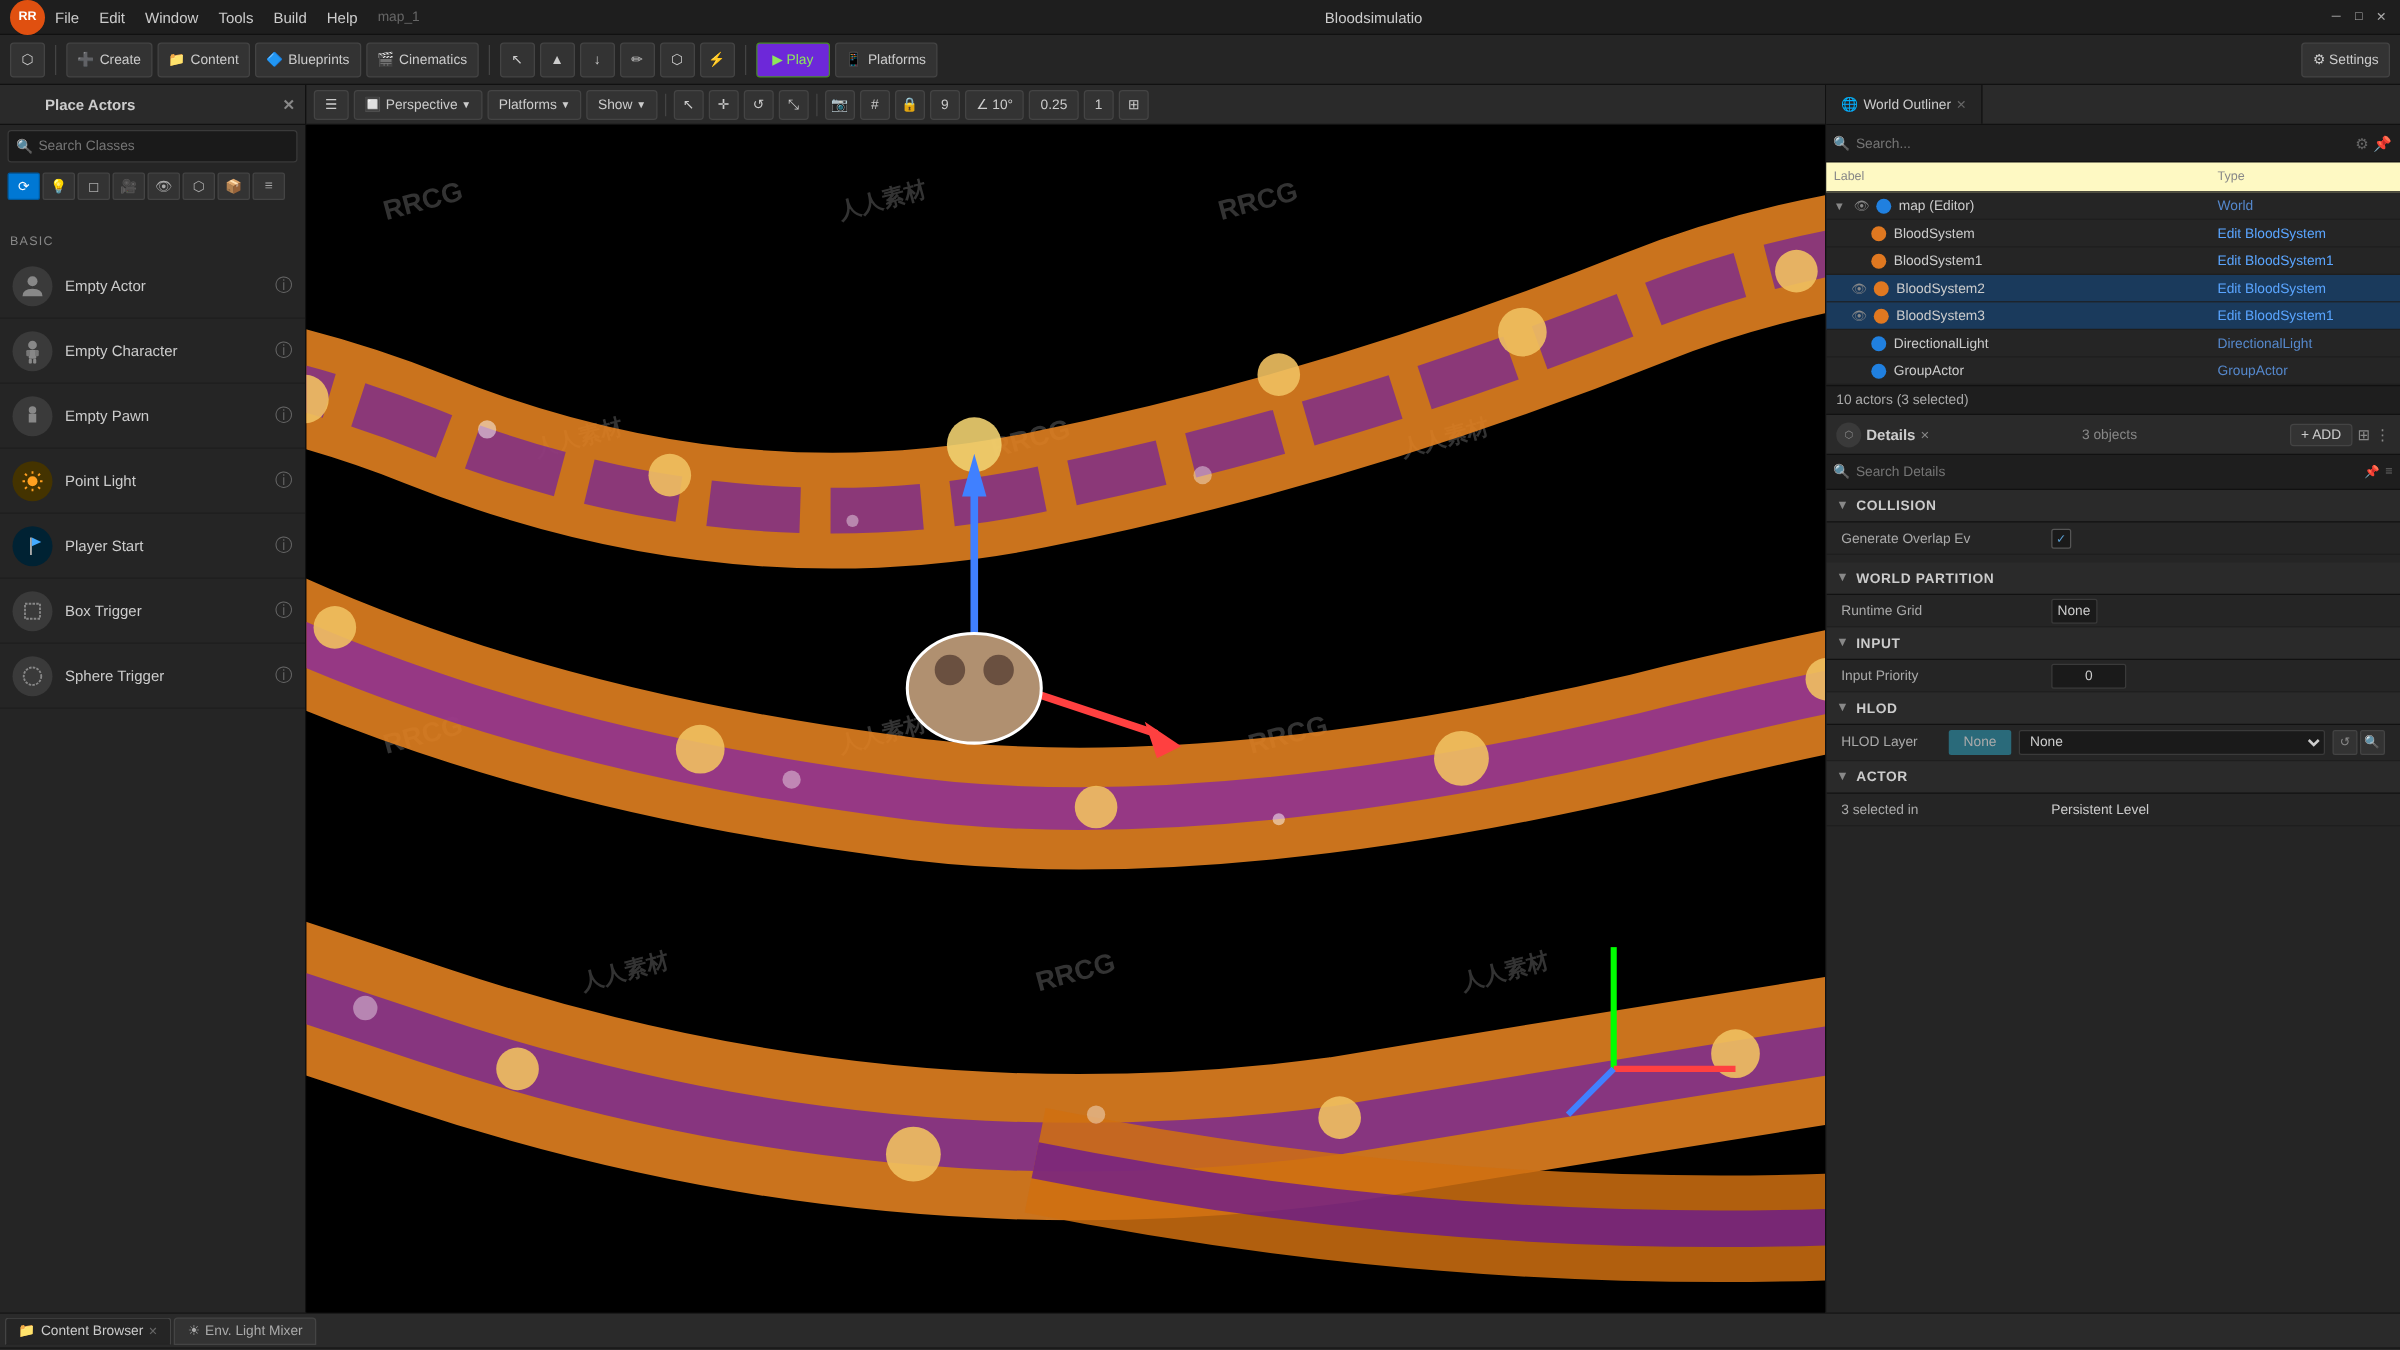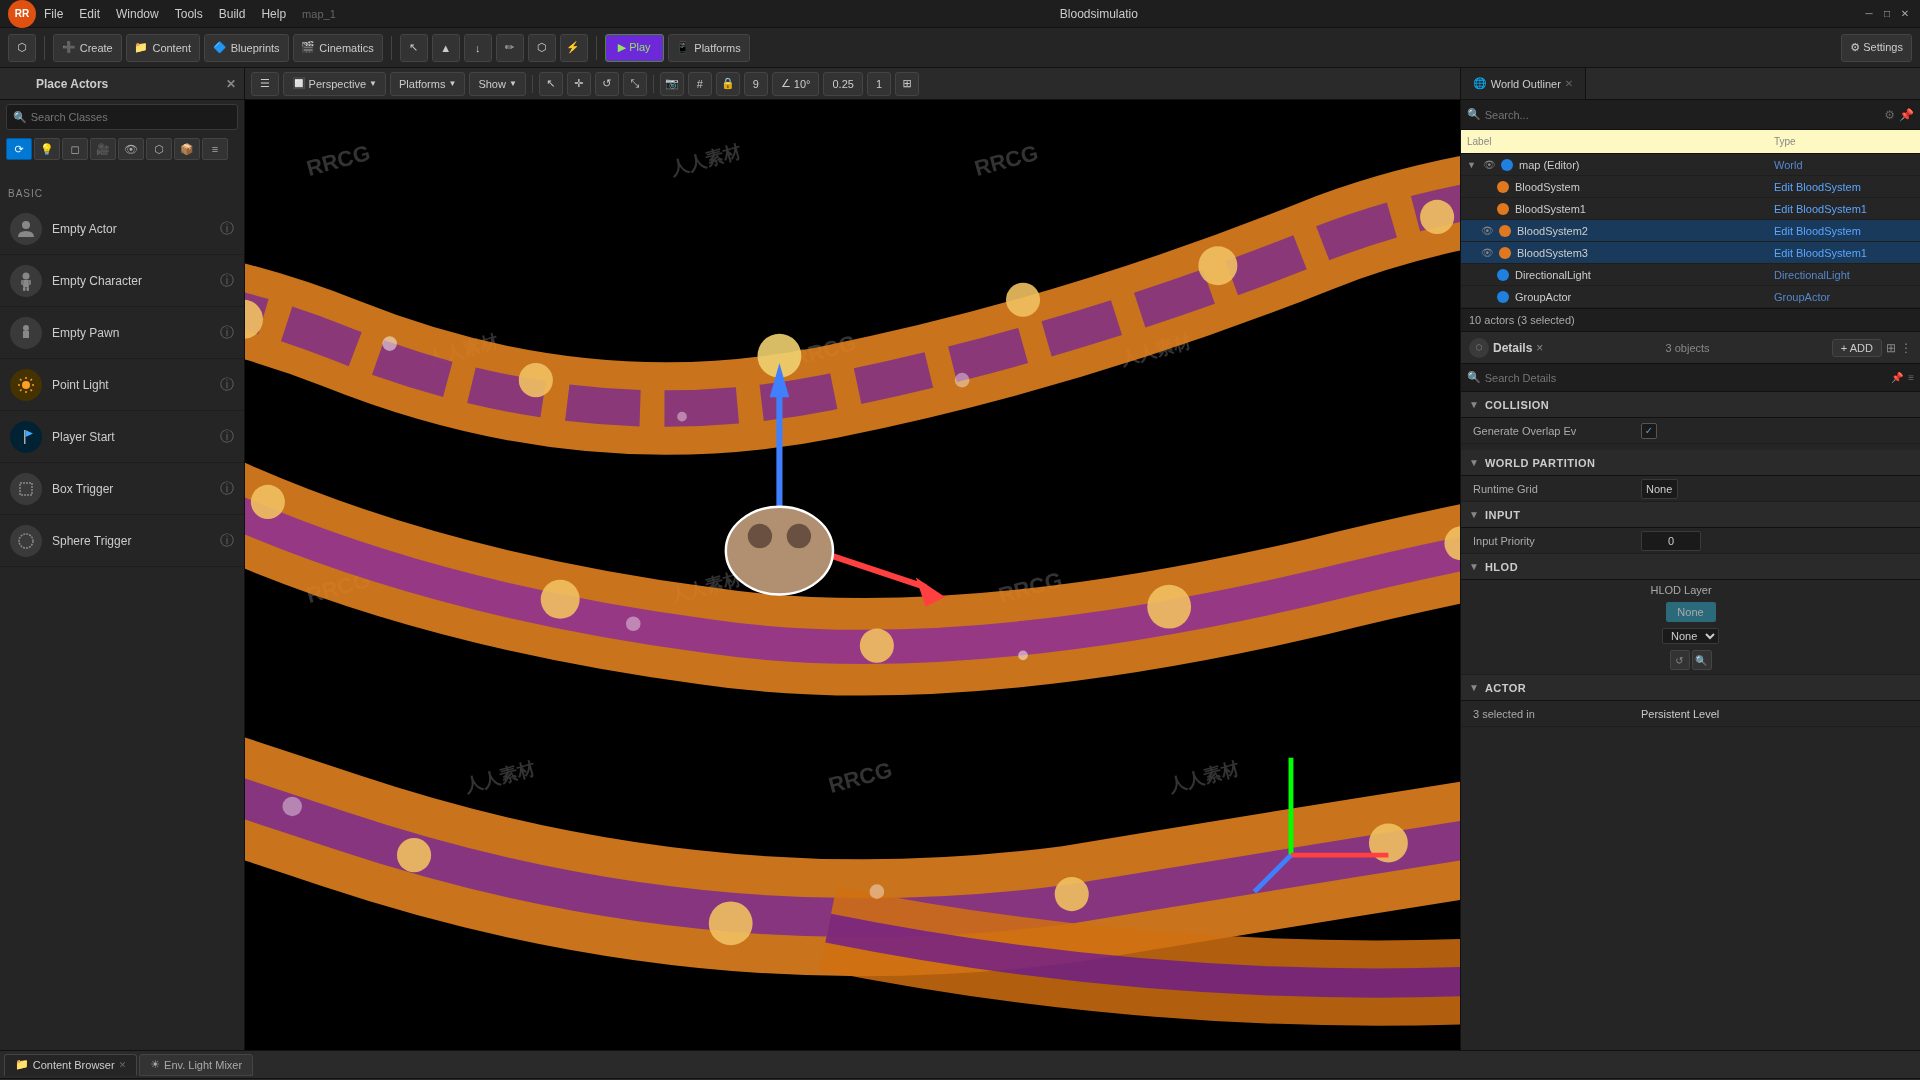--- a/index.html
+++ b/index.html
@@ -483,21 +483,20 @@
       display: flex; align-items: center; justify-content: center;
       font-size: 8px; color: #888;
     }
 
     .hlod-row {
       display: flex;
       align-items: center;
       padding: 4px 12px;
       gap: 6px;
       border-bottom: 1px solid #1e1e1e;
-      flex-direction: column;
     }
     .hlod-label { font-size: 11px; color: #aaa; width: 80px; }
     .hlod-badge {
       width: 50px;
       height: 20px;
       background: #2a6a7a;
       border-radius: 2px;
       display: flex; align-items: center; justify-content: center;
       font-size: 11px; color: #aaa;
     }

